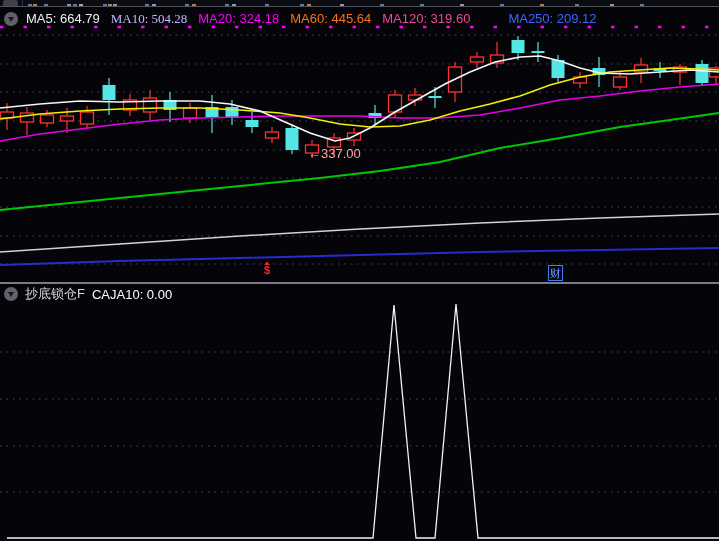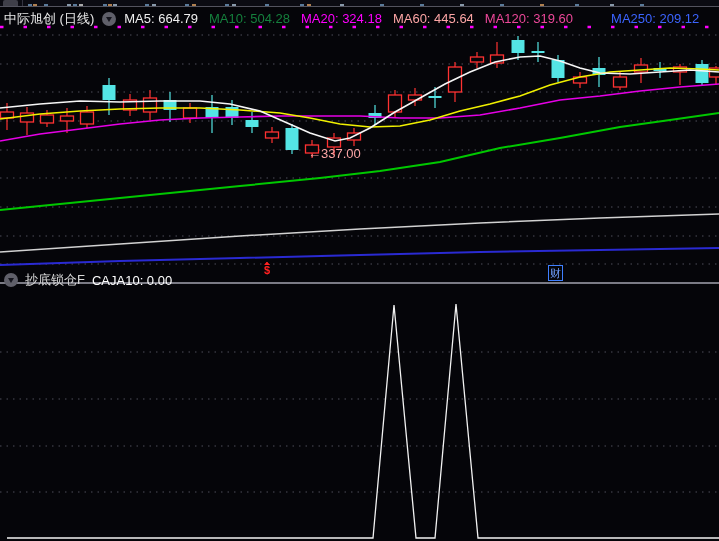--- a/index.html
+++ b/index.html
@@ -19,21 +19,21 @@
   #ma-readouts{display:flex;gap:11px;white-space:nowrap;}
   #chart-svg{position:absolute;left:0;top:0;z-index:1;}
   .overlay{position:absolute;z-index:3;white-space:nowrap;}
   #low-label{left:308px;top:146px;color:#fca5a5;font-size:13px;}
   #dollar-marker{left:264px;top:259px;color:#ff2121;display:flex;flex-direction:column;align-items:center;line-height:1;}
   #dollar-caret{width:0;height:0;border:3px solid transparent;border-bottom:3px dotted #ff2121;}
   #dollar-glyph{font-size:11px;font-weight:bold;}
   #cai-marker{left:548px;top:265px;width:13px;height:14px;border:1px solid #3f7fff;color:#6f9fff;
               font-size:11px;line-height:14px;text-align:center;}
   #divider{position:absolute;left:0;top:282px;width:719px;height:2px;background:#7b7b85;z-index:2;}
-  #sub-hdr{position:absolute;left:0;top:272px;width:711px;height:16px;display:flex;align-items:center;
+  #sub-hdr{position:absolute;left:0;top:286px;width:711px;height:16px;display:flex;align-items:center;
            padding-left:4px;box-sizing:border-box;gap:7px;font-size:13px;z-index:3;}
   #sub-name{color:#d9d9d9;}
   #sub-value{color:#ffffff;text-align:right;}
 </style>
 </head>
 <body>
 
 <div id="win">
 
   <div id="top-strip">
@@ -158,27 +158,26 @@
       <polyline points="0,265 120,261 240,258 360,255 480,252 600,250 719,248" fill="none" stroke="#2a2ad2" stroke-width="2"></polyline>
       <polyline points="0,252 120,244 240,236 360,229 480,223 600,218 719,214" fill="none" stroke="#d2d2d2" stroke-width="1.5"></polyline>
       <polyline points="0,210 80,202 160,194 240,186 320,178 380,171 440,162 500,148 560,138 620,127 670,120 719,113" fill="none" stroke="#00c800" stroke-width="2"></polyline>
       <polyline points="0,141 40,134 80,129 120,124 160,120 200,118 240,117 280,116 320,116 360,116 400,118 440,118 480,115 520,108 560,100 600,96 640,91 680,87 719,84" fill="none" stroke="#e600e6" stroke-width="1.7"></polyline>
       <polyline points="0,119 40,114 80,111 120,109 160,108 200,108 240,110 280,113 310,118 340,124 370,127 400,126 430,120 460,111 490,104 520,96 550,85 580,77 610,72 640,70 670,68 700,69 719,70" fill="none" stroke="#f0f000" stroke-width="1.6"></polyline>
       <polyline points="0,108 40,104 80,101 120,102 160,101 200,101 230,104 260,111 285,122 310,133 335,141 350,138 370,128 395,112 420,98 445,84 470,72 495,62 520,57 540,56 560,61 580,68 600,73 630,74 660,72 690,70 719,72" fill="none" stroke="#f6f6f6" stroke-width="1.6"></polyline>
       <polyline points="7,538 373,538 394,305 416,538 435,538 456,304 478,538 719,538" fill="none" stroke="#f2f2f2" stroke-width="1.3"></polyline>
     </svg>
 
   <div id="hdr">
-    <span id="title">中际旭创 (日线)</span>
     <span class="dd"></span>
     <span id="ma-readouts">
         <span style="color: rgb(238, 238, 238);">MA5: 664.79</span>
-        <span style="color: #15803d;">MA10: 504.28</span>
+        <span style="color: #c4b5fd; font-family: Liberation Serif, serif;">MA10: 504.28</span>
         <span style="color: rgb(255, 0, 255);">MA20: 324.18</span>
-        <span style="color: #fca5a5;">MA60: 445.64</span>
+        <span style="color: #f97316;">MA60: 445.64</span>
         <span style="color: #ec4899;">MA120: 319.60</span>
         <span style="color: rgb(60, 100, 255); margin-left: 27px;">MA250: 209.12</span>
       </span>
   </div>
 
   <div id="low-label" class="overlay">←337.00</div>
 
   <div id="dollar-marker" class="overlay">
     <span id="dollar-caret"></span>
     <span id="dollar-glyph">$</span>

